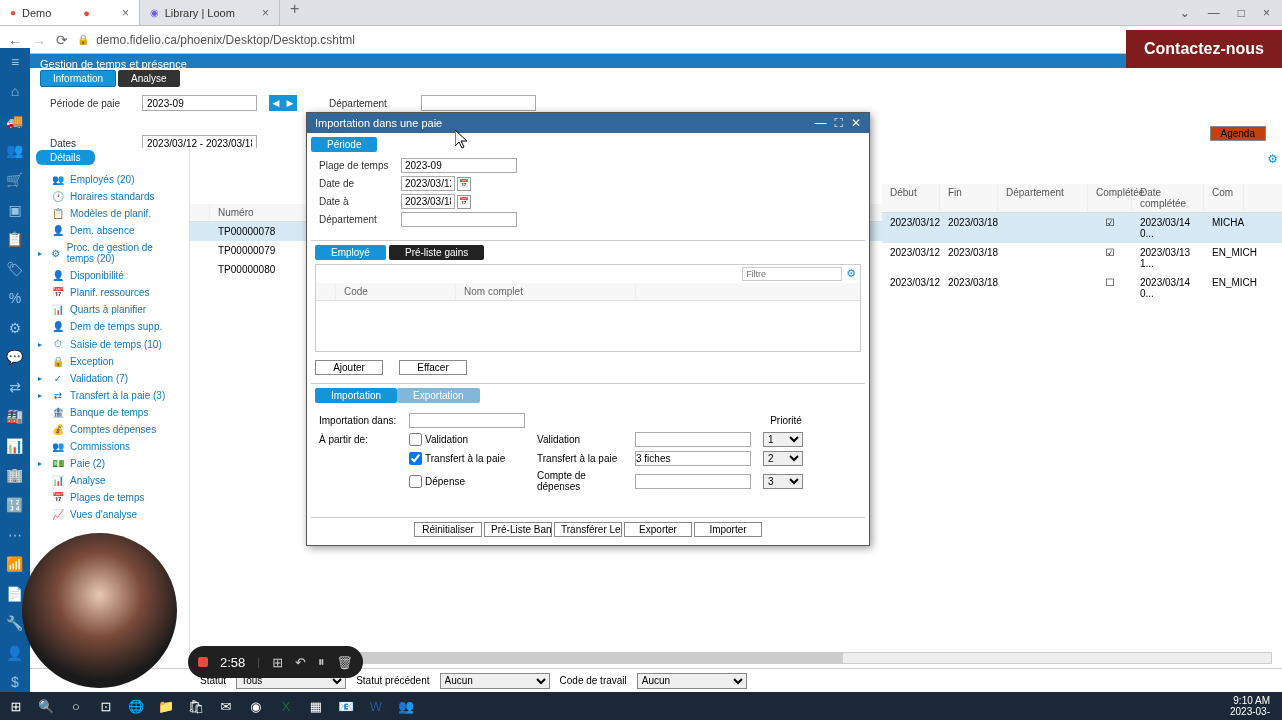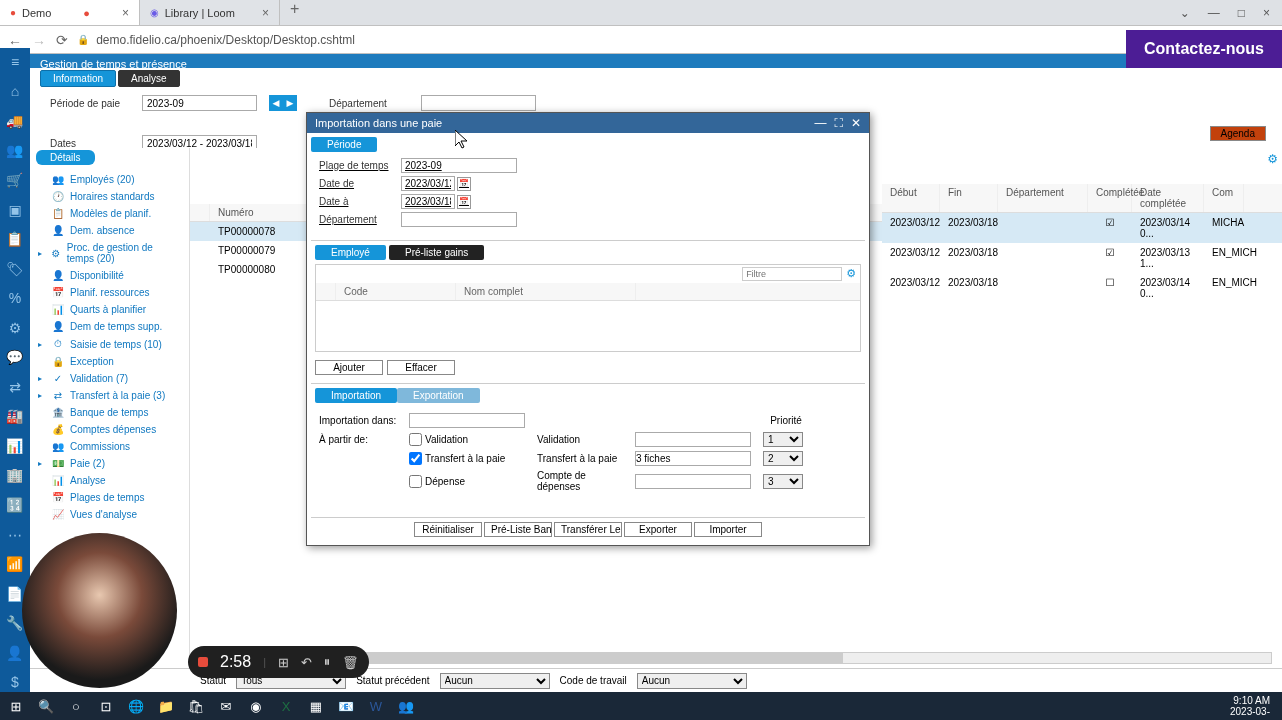--- a/index.html
+++ b/index.html
@@ -13,21 +13,21 @@
 .tab-title { font-size: 11px; color: #333; }
 .tab-close { font-size: 12px; color: #666; cursor: pointer; margin-left: auto; }
 .new-tab { padding: 0 10px; font-size: 16px; color: #666; }
 .win-ctrl { margin-left: auto; display: flex; gap: 18px; padding: 0 12px; font-size: 12px; color: #555; }
 
 .chrome-url { height: 28px; background: #fff; display: flex; align-items: center; padding: 0 8px; gap: 10px; border-bottom: 1px solid #c0c0c0; }
 .nav-btn { font-size: 14px; color: #666; cursor: pointer; }
 .url-bar { flex: 1; font-size: 12px; color: #555; display: flex; align-items: center; gap: 6px; }
 .lock-icon { font-size: 10px; color: #777; }
 
-.contact-btn { position: absolute; top: 30px; right: 0; background: #4c1d95; color: #fff; padding: 10px 18px; font-size: 16px; font-weight: bold; z-index: 50; }
+.contact-btn { position: absolute; top: 30px; right: 0; background: #7f1d1d; color: #fff; padding: 10px 18px; font-size: 16px; font-weight: bold; z-index: 50; }
 
 
 .app-header { height: 20px; background: #1e7bbd; color: #fff; display: flex; align-items: center; padding: 0 10px; font-size: 11px; margin-left: 30px; }
 .app-header-close { position: absolute; right: 2px; top: 50px; color: #fff; font-size: 14px; cursor: pointer; z-index: 40; }
 
 
 .left-rail { position: absolute; left: 0; top: 48px; bottom: 28px; width: 30px; background: #0e5a9b; display: flex; flex-direction: column; align-items: center; padding-top: 4px; gap: 10px; z-index: 30; }
 .rail-icon { width: 20px; height: 20px; color: #95c4e8; display: flex; align-items: center; justify-content: center; font-size: 14px; cursor: pointer; }
 
 
@@ -73,30 +73,30 @@
 
 
 .modal { position: absolute; left: 306px; top: 112px; width: 564px; background: #fff; border: 1px solid #555; box-shadow: 2px 2px 8px rgba(0,0,0,0.4); z-index: 100; }
 .modal-title { background: #336699; color: #fff; padding: 3px 8px; font-size: 11px; display: flex; align-items: center; }
 .modal-title-ctrl { margin-left: auto; display: flex; gap: 8px; font-size: 12px; }
 .modal-title-ctrl span { cursor: pointer; }
 .modal-body { padding: 4px; }
 .modal-subtab { background: #1595d9; color: #fff; padding: 2px 16px; font-size: 10px; display: inline-block; border-radius: 2px; }
 .modal-subtab.dark { background: #222; }
 .modal-form { padding: 6px 8px; }
-.form-row { display: flex; align-items: center; margin-bottom: 3px; font-size: 10px; text-decoration: underline; }
+.form-row { display: flex; align-items: center; margin-bottom: 3px; font-size: 10px; }
 .form-label { width: 82px; color: #333; }
 .form-input { border: 1px solid #aaa; height: 15px; padding: 0 3px; font-size: 10px; }
 .cal-icon { width: 14px; height: 14px; margin-left: 2px; display: inline-flex; align-items: center; justify-content: center; border: 1px solid #999; font-size: 8px; }
 .modal-hr { border-top: 1px solid #ccc; margin: 4px 0; }
 .modal-sub-area { border: 1px solid #ccc; margin: 4px; min-height: 80px; position: relative; }
 .modal-sub-header { display: flex; background: #f7f7f7; font-size: 10px; color: #666; border-bottom: 1px solid #ddd; }
 .modal-filter-row { display: flex; justify-content: flex-end; padding: 2px 4px; gap: 4px; }
 .modal-filter-input { border: 1px solid #ccc; width: 100px; height: 14px; font-size: 9px; padding: 0 3px; }
-.modal-action-btns { display: flex; gap: 4px; padding: 4px; }
+.modal-action-btns { display: flex; gap: 16px; padding: 4px; }
 .btn-modal { border: 1px solid #888; background: #fff; padding: 1px 10px; font-size: 10px; width: 68px; text-align: center; cursor: pointer; }
 .modal-bottom-tabs { display: flex; margin: 4px; }
 .modal-import-area { padding: 6px 8px; min-height: 110px; }
 .import-grid { display: grid; grid-template-columns: 82px 120px 90px 120px 46px; gap: 4px 8px; align-items: center; font-size: 10px; }
 .checkbox-row { display: flex; align-items: center; gap: 3px; font-size: 10px; }
 .prio-select { border: 1px solid #888; height: 15px; width: 40px; font-size: 10px; }
 .lookup-input { border: 1px solid #aaa; height: 15px; width: 116px; font-size: 10px; }
 .modal-footer { display: flex; justify-content: center; gap: 2px; padding: 4px; border-top: 1px solid #ccc; }
 .btn-footer { border: 1px solid #888; background: #fff; padding: 1px 6px; font-size: 10px; width: 68px; text-align: center; cursor: pointer; overflow: hidden; white-space: nowrap; }
 
@@ -106,21 +106,21 @@
 
 
 .taskbar { position: absolute; bottom: 0; left: 0; right: 0; height: 28px; background: #1a2838; display: flex; align-items: center; padding: 0 4px; gap: 6px; z-index: 200; }
 .tb-icon { width: 24px; height: 24px; display: flex; align-items: center; justify-content: center; color: #fff; font-size: 13px; cursor: pointer; }
 .tb-clock { margin-left: auto; color: #fff; font-size: 10px; text-align: right; padding: 0 8px; line-height: 1.1; }
 
 
 .loom-circle { position: absolute; left: 22px; bottom: 32px; width: 155px; height: 155px; border-radius: 50%; background: radial-gradient(circle at 50% 40%, #e8c8b0 0%, #7a4a3a 35%, #1a1a1a 70%); z-index: 150; overflow: hidden; }
 .loom-bar { position: absolute; left: 188px; bottom: 42px; height: 32px; background: #202020; border-radius: 16px; display: flex; align-items: center; padding: 0 10px; gap: 12px; z-index: 150; }
 .loom-rec { width: 10px; height: 10px; background: #e74c3c; border-radius: 2px; }
-.loom-time { color: #fff; font-size: 16px; }
+.loom-time { color: #fff; font-size: 13px; }
 .loom-icon { color: #ccc; font-size: 13px; cursor: pointer; }
 
 .cursor-arrow { position: absolute; left: 455px; top: 130px; z-index: 300; font-size: 16px; color: #000; pointer-events: none; }
 
 .hscroll { height: 12px; background: #eee; border: 1px solid #ccc; margin: 0 10px 2px 170px; }
 .hscroll-thumb { width: 60%; height: 100%; background: #ccc; }
 
 svg { display: block; }
 </style>
 </head>

